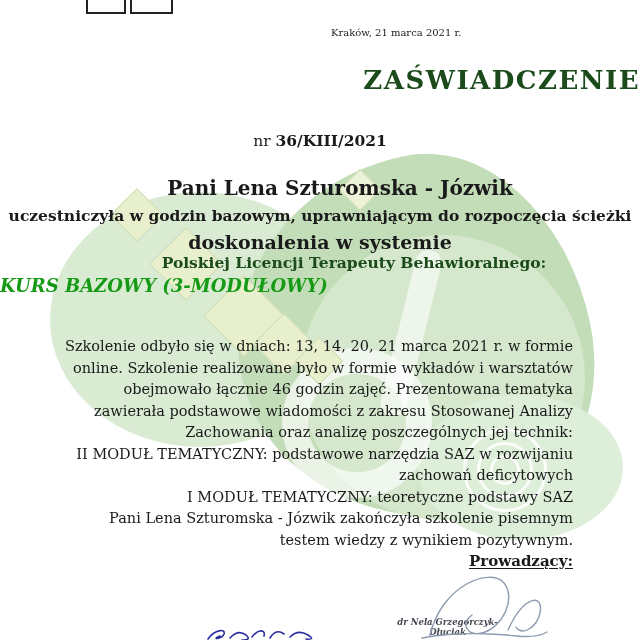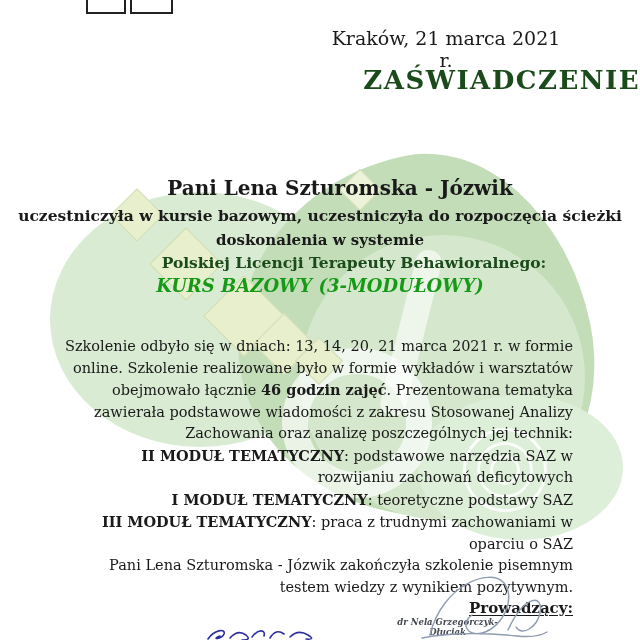--- a/index.html
+++ b/index.html
@@ -57,53 +57,53 @@
   
   .layer { position:absolute; inset:0; z-index:1; }
   .logo-box {
     position:absolute; top:-10px; height:24px;
     background:#fff; border:2px solid #222;
   }
   .logo-box.b1 { left:86px; width:40px; }
   .logo-box.b2 { left:130px; width:43px; }
   .date-line {
     position:absolute; left:331px; top:27px; width:230px;
-    text-align:center; font-size:19px;
+    text-align:left; font-size:10px;
   }
   .doc-title {
     position:absolute; left:0; top:65px; width:640px;
     text-align:right; font-size:26px; font-weight:bold;
     letter-spacing:1.5px; color:var(--dark-green);
   }
   .doc-number {
     position:absolute; left:0; top:131px; width:640px;
     text-align:center; font-size:15.5px;
   }
   .doc-number .bold { font-weight:bold; }
   .recipient {
     position:absolute; left:0; top:176px; width:640px;
     text-align:center; font-size:20px; font-weight:bold;padding-left:40px;
   }
   .intro1 { position:absolute; left:0; top:206px; width:640px; text-align:center; font-size:15.5px; font-weight:bold; }
-  .intro2 { position:absolute; left:0; top:231px; width:640px; text-align:center; font-size:15px; font-weight:bold; }
+  .intro2 { position:absolute; left:0; top:231px; width:640px; text-align:center; font-size:19px; font-weight:bold; }
   .system-line {
     position:absolute; left:0; top:253px; width:640px;
     text-align:center; font-size:15.5px; font-weight:bold; color:var(--dark-green);margin-left:34px;
   }
   .course1, .course2 {
-    position:absolute; left:0; width:640px; text-align:center;
+    position:absolute; left:0; width:640px; 
     font-size:18px; font-weight:bold; font-style:italic; color:var(--bright-green);
   }
   .course1 { top:275px; }
   .course2 { top:296px; }
   .content {
     position:absolute; left:62px; top:336px; width:511px;
     font-size:14.5px; line-height:21.5px; text-align:justify;
   }
-  .content .bold { font-weight:bold; }
+  .content .bold { font-weight:normal; }
   .content p { margin:0;text-align:right; }
   .closing { margin-top:19px; }
   .presenters {
     margin-top:2px; text-align:right; font-weight:bold;
     text-decoration:underline; text-underline-offset:2px; font-size:15px;
   }
   .signer-name-left {
     position:absolute; left:200px; top:620px; width:140px; text-align:center;
     font-size:11.5px; font-weight:bold; color:#1c1c2e;
   }
@@ -140,34 +140,34 @@
 
   <div class="layer">
 
     <div class="logo-box b1"></div>
     <div class="logo-box b2"></div>
 
     <div class="date-line">Kraków, 21 marca 2021 r.</div>
 
     <div class="doc-title">ZAŚWIADCZENIE</div>
 
+    <div class="doc-number"><span>nr </span><span class="bold">36/KIII/2021</span></div>
 
     <div class="recipient">Pani Lena Szturomska - Józwik</div>
 
-    <div class="intro1">uczestniczyła w kursie bazowym, uczestniczyła do rozpoczęcia ścieżki</div>
+    <div class="intro1">uczestniczyła w godzin bazowym, uprawniającym do rozpoczęcia ścieżki</div>
     <div class="intro2">doskonalenia w systemie</div>
     <div class="system-line">Polskiej Licencji Terapeuty Behawioralnego:</div>
 
     <div class="course1">KURS BAZOWY (3-MODUŁOWY)</div>
 
     <div class="content">
       <p><span>Szkolenie odbyło się w dniach: 13, 14, 20, 21 marca 2021 r. w formie online. Szkolenie realizowane było w formie wykładów i warsztatów obejmowało łącznie </span><span class="bold">46 godzin zajęć</span><span>. Prezentowana tematyka zawierała podstawowe wiadomości z zakresu Stosowanej Analizy Zachowania oraz analizę poszczególnych jej technik:</span></p>
       <p><span class="bold">II MODUŁ TEMATYCZNY</span><span>: podstawowe narzędzia SAZ w rozwijaniu zachowań deficytowych</span></p>
       <p><span class="bold">I MODUŁ TEMATYCZNY</span><span>: teoretyczne podstawy SAZ</span></p>
-      <p><span class="bold">III MODUŁ TEMATYCZNY</span><span>: praca z trudnymi zachowaniami w oparciu o SAZ</span></p>
       <p class="closing">Pani Lena Szturomska - Józwik zakończyła szkolenie pisemnym testem wiedzy z wynikiem pozytywnym.</p>
       <p class="presenters">Prowadzący:</p>
     </div>
 
     <div class="signer-name-right">dr Nela Grzegorczyk-Dłuciak</div>
 
     <svg class="sig sig-left" width="140" height="12" viewBox="0 0 140 12">
       <path d="M8,11 C14,2 26,0 24,6 C22,11 10,12 20,8 M30,10 q8,-9 16,-3 q6,5 -4,5 M52,9 c6,-8 14,-8 12,-1 M70,10 q6,-10 14,-4 M90,9 q8,-8 18,-2 q8,5 -2,4" fill="none" stroke="#2b2e9e" stroke-width="1.6" stroke-linecap="round"></path>
     </svg>
 

